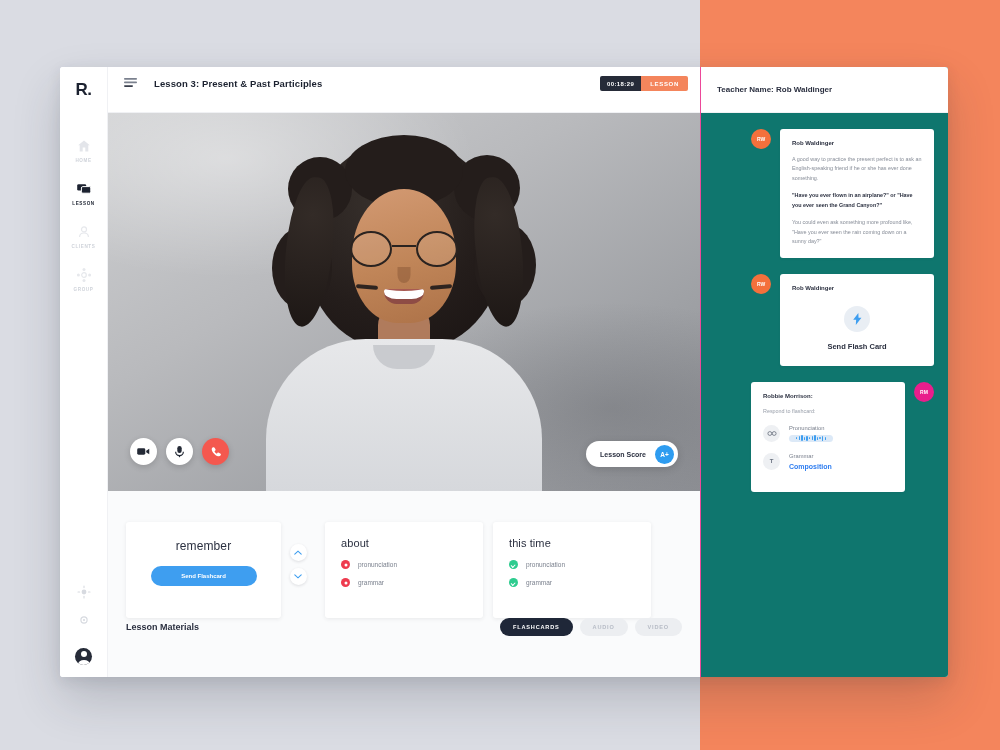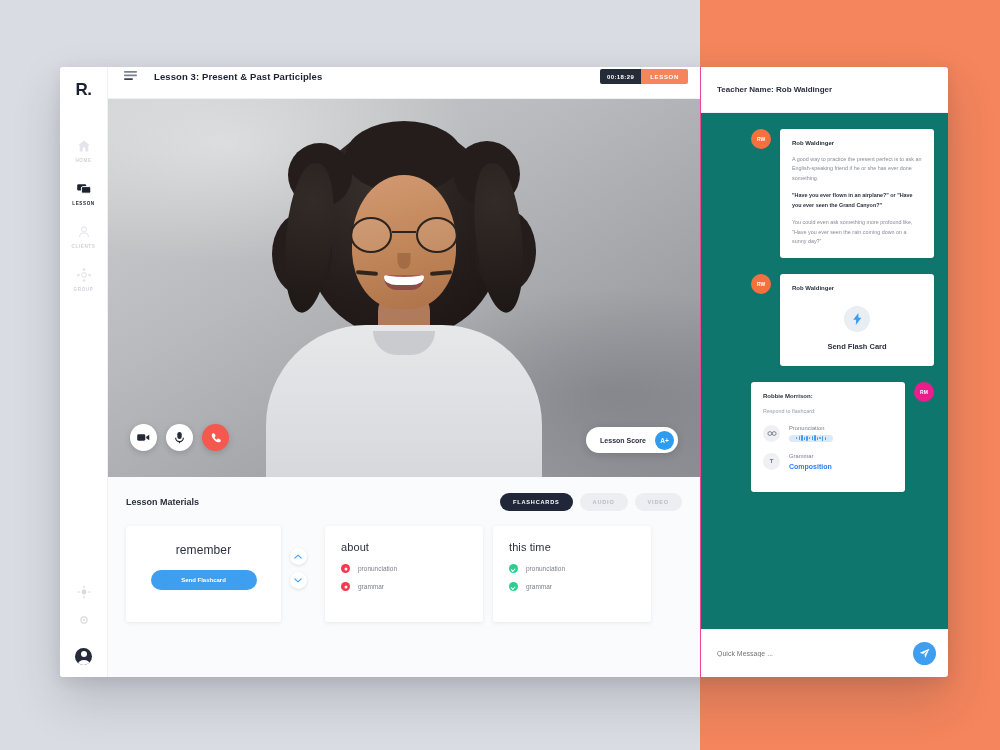--- a/index.html
+++ b/index.html
@@ -62,21 +62,21 @@
   }
   .rail-avatar::after {
     content:''; position:absolute; left:50%; bottom:-4px; transform:translateX(-50%);
     width:12px; height:9px; border-radius:50% 50% 0 0; background:#fff;
   }
 
   
   #main-col { flex: 1; display: flex; flex-direction: column; min-width: 0; background:#fff; }
 
   #top-bar {
-    height: 32px; display: flex; align-items: center;
+    height: 46px; display: flex; align-items: center;
     padding: 0 12px 12px 16px; border-bottom: 1px solid #f0f1f4; background:#fff;
   }
   #hamburger { width: 13px; cursor: pointer; display:block; }
   #lesson-title {
     margin-left: 17px; font-size: 9.5px; font-weight: bold; color: #1c2230; letter-spacing: .1px;
   }
   .tb-spacer { flex: 1; }
   #status-pill { display: flex; height: 15px; border-radius: 2px; overflow: hidden; }
   #timer-chip {
     background: #262b38; color: #fff; font-size: 6px; font-weight: bold;
@@ -442,30 +442,20 @@
         </div>
       </div>
 
       <div id="lesson-score">
         <span class="ls-label">Lesson Score</span>
         <span class="ls-grade">A+</span>
       </div>
     </div>
 
     <div id="materials">
-      <div id="materials-head">
-        <span id="materials-title">Lesson Materials</span>
-        <span class="mh-spacer"></span>
-        <div id="material-tabs">
-          <span class="mtab active">FLASHCARDS</span>
-          <span class="mtab">AUDIO</span>
-          <span class="mtab">VIDEO</span>
-        </div>
-      </div>
-
       <div id="cards-row">
 
         <div class="fcard" id="card-0">
           <div class="card-title">remember</div>
           <div id="send-flashcard-btn">Send Flashcard</div>
         </div>
 
         <div id="card-stepper">
           <span class="step-btn">
             <svg viewBox="0 0 10 6" width="8" height="5">
@@ -496,20 +486,30 @@
           <div class="chk-row">
             <span class="dot-ok"></span>
             <span class="chk-lab">pronunciation</span>
           </div>
           <div class="chk-row">
             <span class="dot-ok"></span>
             <span class="chk-lab">grammar</span>
           </div>
         </div>
 
+      </div>
+
+      <div id="materials-head">
+        <span id="materials-title">Lesson Materials</span>
+        <span class="mh-spacer"></span>
+        <div id="material-tabs">
+          <span class="mtab active">FLASHCARDS</span>
+          <span class="mtab">AUDIO</span>
+          <span class="mtab">VIDEO</span>
+        </div>
       </div>
     </div>
   </div>
 
   <div id="chat-panel">
     <div id="chat-head">
       <span id="teacher-name">Teacher Name: Rob Waldinger</span>
     </div>
 
     <div id="chat-body">
@@ -576,23 +576,15 @@
             <div>
               <div class="resp-lab">Grammar</div>
               <div class="resp-link">Composition</div>
             </div>
           </div>
         </div>
       </div>
 
     </div>
 
-    <div id="chat-foot">
-      <input id="quick-message" type="text" placeholder="Quick Message ..." style="">
-      <div id="send-button">
-        <svg viewBox="0 0 14 14" width="11" height="11">
-            <path d="M13.2.8 1 6.1l4.2 1.5L11.4 3 7 8.3l.9 4.3z" fill="#fff"></path>
-          </svg>
-      </div>
-    </div>
   </div>
 
 </div>
 
 </body></html>

